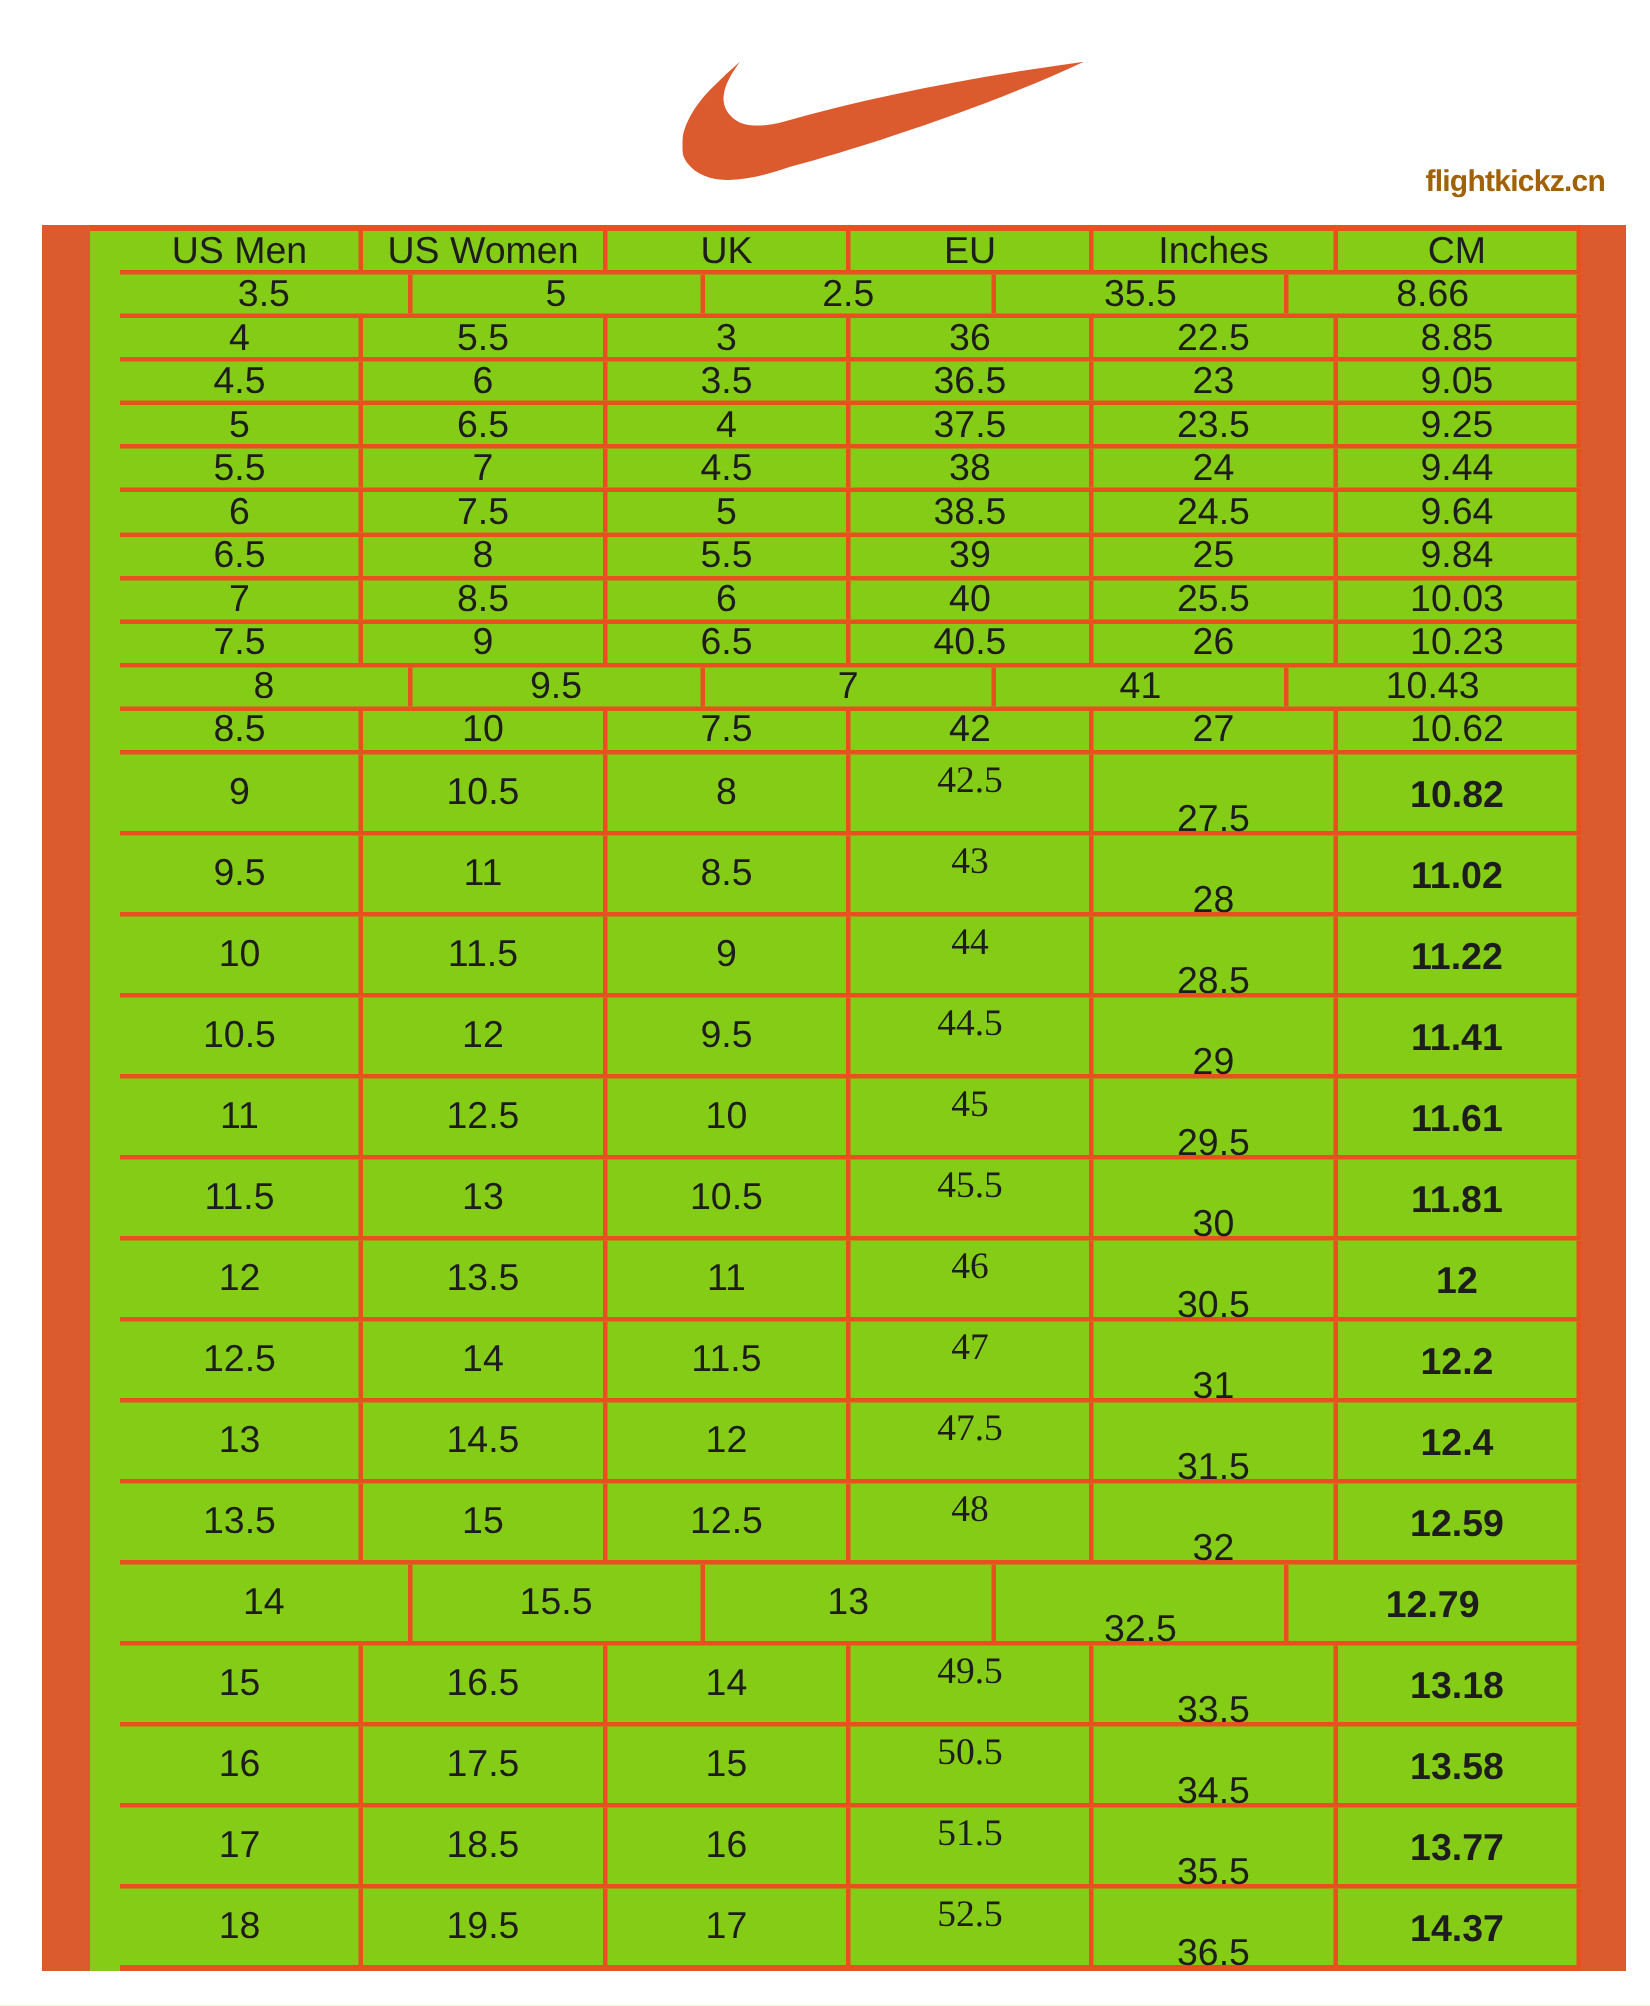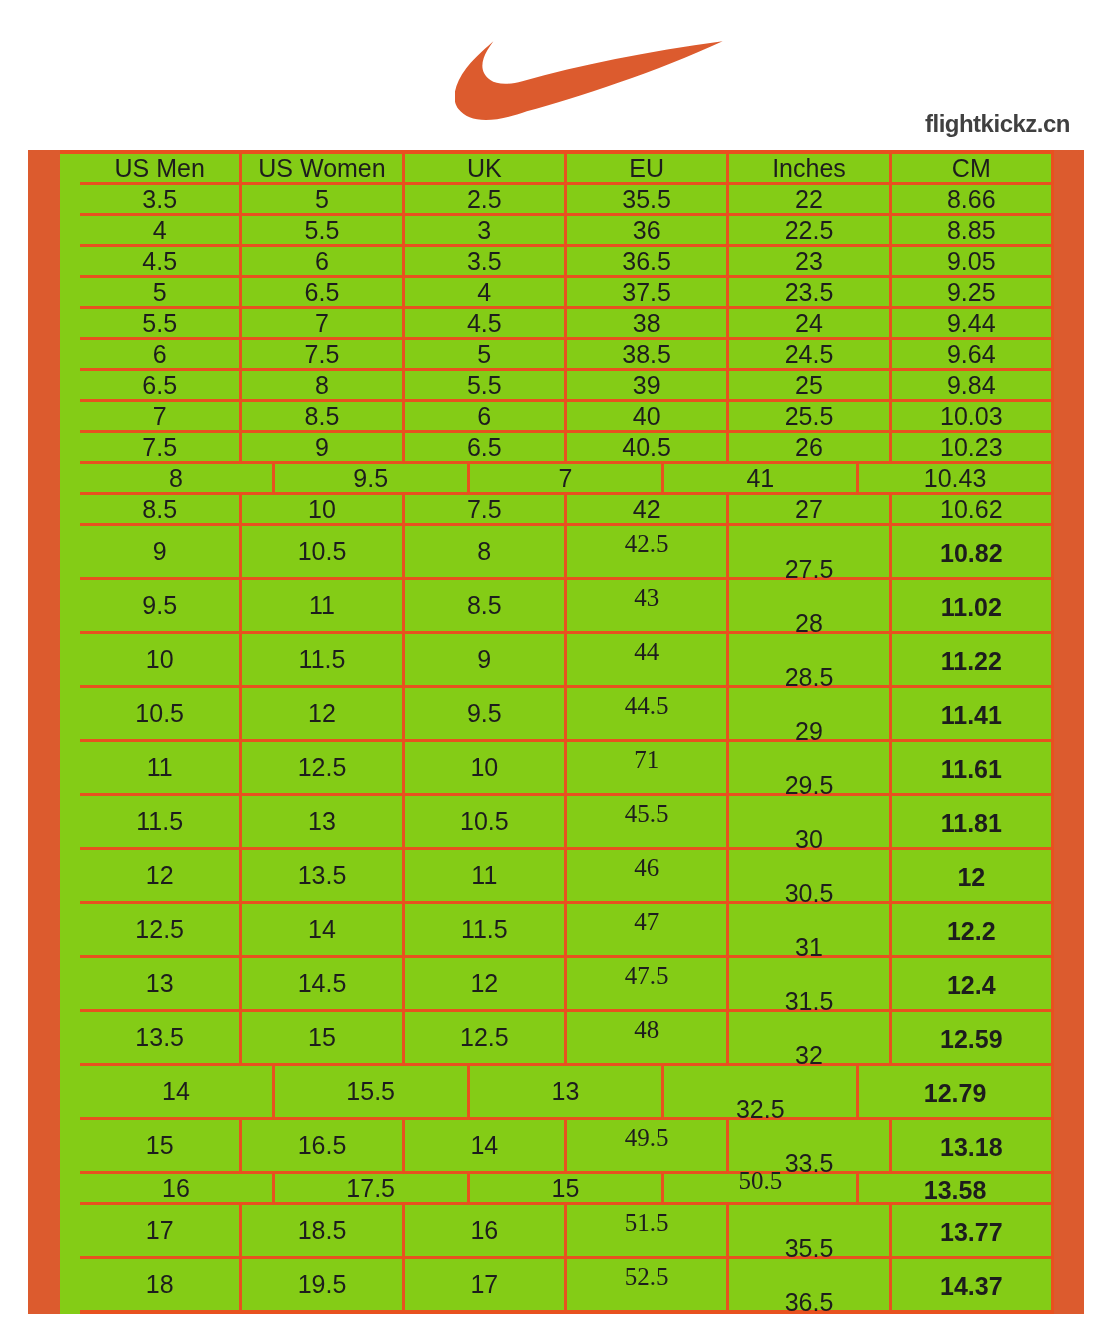--- a/index.html
+++ b/index.html
@@ -26,24 +26,24 @@
     top: 28px;
     width: 270px;
     height: 92px;
   }
   .swoosh path { fill: var(--fill); }
 
   .watermark {
     position: absolute;
     right: 30px;
     top: 110px;
-    font-size: 24px;
+    font-size: 20px;
     font-weight: bold;
     letter-spacing: -0.5px;
-    color: #404040;
+    color: #a16207;
     text-align: right;
   }
 
   
   .table-area {
     position: absolute;
     left: 28px;
     top: 150px;
     width: 1056px;
     height: 1164px;
@@ -139,23 +139,20 @@
           </div>
           <div class="cell col-us-women">
             <span>5</span>
           </div>
           <div class="cell col-uk">
             <span>2.5</span>
           </div>
           <div class="cell col-eu">
             <span>35.5</span>
           </div>
-          <div class="cell col-cm">
-            <span>22</span>
-          </div>
           <div class="cell col-inches">
             <span>8.66</span>
           </div>
         </div>
         <div class="row">
           <div class="cell col-us-men">
             <span>4</span>
           </div>
           <div class="cell col-us-women">
             <span>5.5</span>
@@ -434,21 +431,21 @@
           <div class="cell col-us-men">
             <span>11</span>
           </div>
           <div class="cell col-us-women">
             <span>12.5</span>
           </div>
           <div class="cell col-uk">
             <span>10</span>
           </div>
           <div class="cell col-eu">
-            <span>71</span>
+            <span>45</span>
           </div>
           <div class="cell col-cm">
             <span>29.5</span>
           </div>
           <div class="cell col-inches">
             <span>11.61</span>
           </div>
         </div>
         <div class="row shifted">
           <div class="cell col-us-men">
@@ -592,20 +589,23 @@
             <span>16</span>
           </div>
           <div class="cell col-us-women">
             <span>17.5</span>
           </div>
           <div class="cell col-uk">
             <span>15</span>
           </div>
           <div class="cell col-eu">
             <span>50.5</span>
+          </div>
+          <div class="cell col-cm">
+            <span>34.5</span>
           </div>
           <div class="cell col-inches">
             <span>13.58</span>
           </div>
         </div>
         <div class="row shifted">
           <div class="cell col-us-men">
             <span>17</span>
           </div>
           <div class="cell col-us-women">

